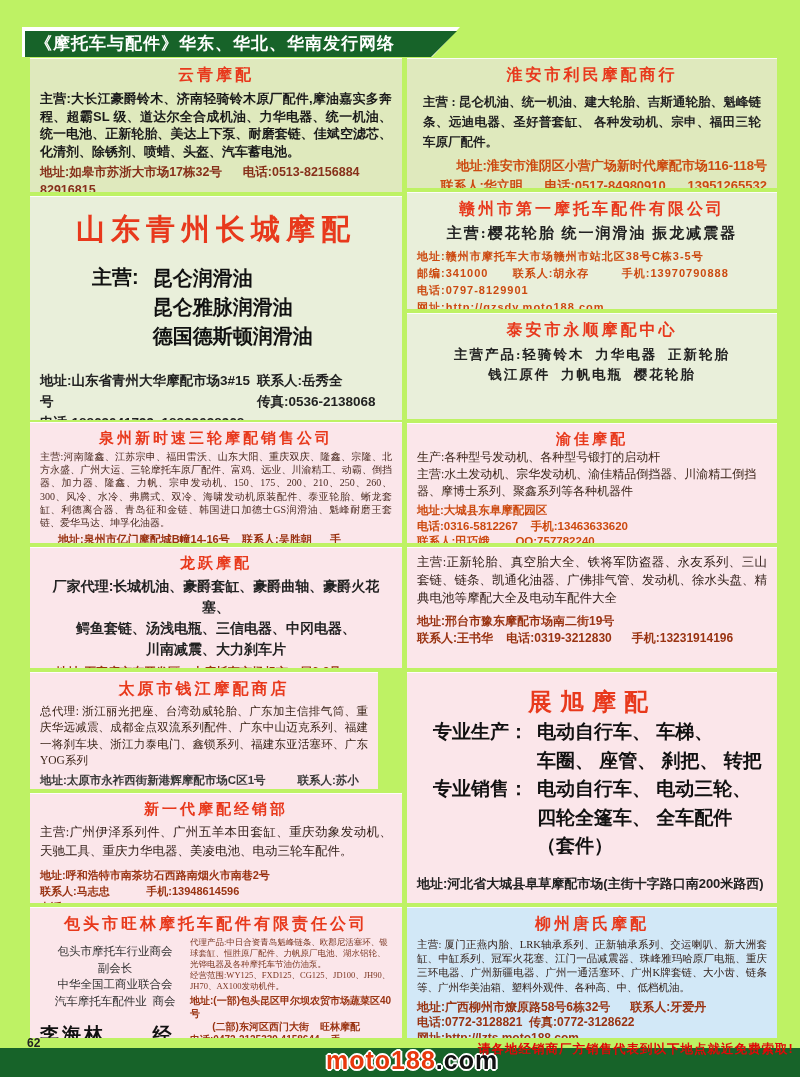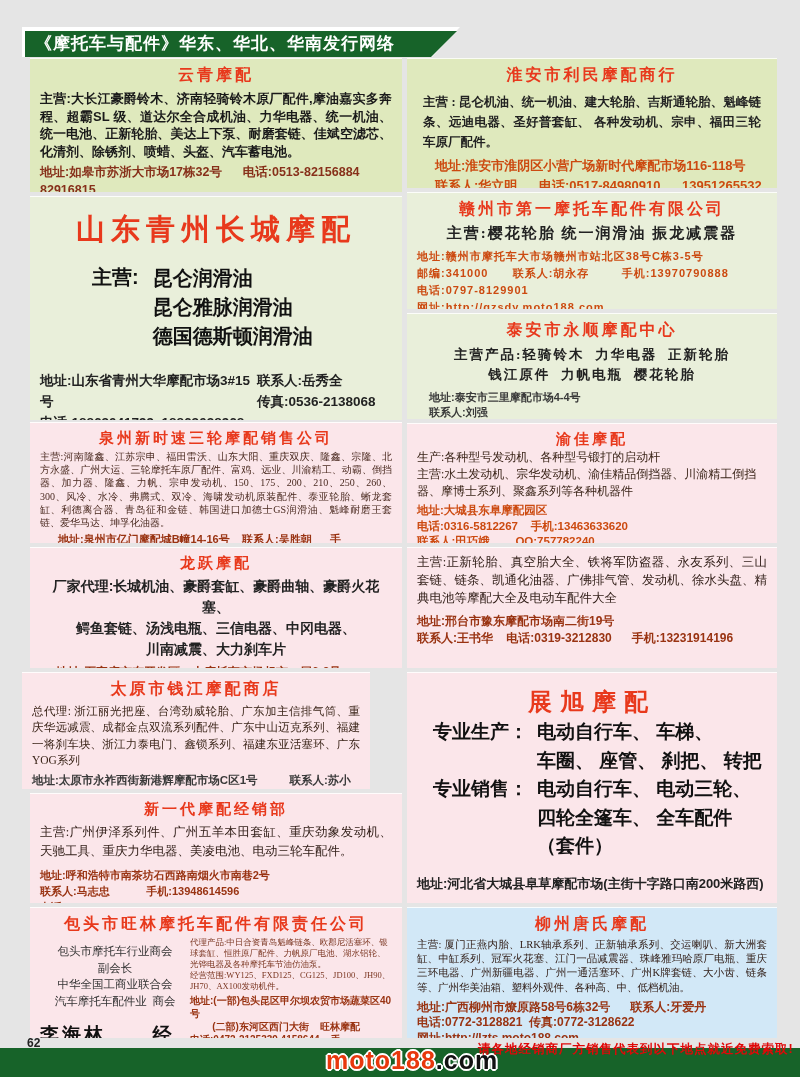--- a/index.html
+++ b/index.html
@@ -1,17 +1,17 @@
 <!DOCTYPE html>
 <html><head>
 <meta charset="utf-8">
 <style>
   html,body{margin:0;padding:0;}
   body{font-family:"Liberation Sans","DejaVu Sans",sans-serif;}
-  .page{position:relative;width:800px;height:1077px;background:#e5e5e5;overflow:hidden;}
+  .page{position:relative;width:800px;height:1077px;background:#bef264;overflow:hidden;}
 
   
   .header-white{position:absolute;left:22px;top:27px;width:438px;height:30px;background:#ffffff;
     clip-path:polygon(0 0,100% 0,calc(100% - 28px) 100%,0 100%);}
   .header-bar{position:absolute;left:25px;top:31px;width:432px;height:26px;background:#176329;
     clip-path:polygon(0 0,100% 0,calc(100% - 26px) 100%,0 100%);
     color:#fff;font-weight:bold;font-size:17px;letter-spacing:1px;line-height:26px;padding-left:10px;box-sizing:border-box;}
 
   
   .box{position:absolute;overflow:hidden;box-sizing:border-box;padding:5px 10px;border-top:1px solid rgba(255,255,255,.85);}
@@ -23,21 +23,21 @@
   .serif{font-family:"Liberation Serif","DejaVu Serif",serif;}
   .cline{white-space:pre-wrap;}
   .c-maroon{color:#87301a;} .c-red{color:#cc4a10;} .c-black{color:#222;}
   .c-darkred{color:#993312;} .c-gray{color:#3a3a3a;}
 
   
   .b-yunqing .body{font-size:13px;line-height:1.35;font-weight:bold;color:#1a1a1a;text-align:justify;}
   .b-yunqing .contact{font-size:12.5px;line-height:1.45;font-weight:bold;margin-top:3px;}
 
   .b-huaian .body{font-size:12.5px;line-height:1.6;font-weight:bold;color:#222;padding:2px 6px;text-align:justify;}
-  .b-huaian .contact{font-size:13px;line-height:1.55;font-weight:bold;padding-left:18px;margin-top:2px;}
+  .b-huaian .contact{font-size:13px;line-height:1.55;font-weight:bold;padding-left:18px;margin-top:2px;text-align:right;}
 
   .b-shandong .box-title{font-size:29px;letter-spacing:6px;margin:8px 0 14px;}
   .b-shandong .main-row{display:flex;font-size:20px;font-weight:bold;color:#111;padding-left:52px;}
   .b-shandong .main-label{flex:0 0 auto;margin-right:14px;}
   .b-shandong .prod .cline{font-size:20px;font-weight:bold;color:#111;line-height:1.45;}
   .b-shandong .contact-grid{display:flex;margin-top:20px;font-size:13.5px;font-weight:bold;}
   .b-shandong .contact-grid .cline{line-height:1.55;}
   .b-shandong .cg-left{flex:1 1 auto;}
   .b-shandong .cg-right{flex:0 0 135px;}
 
@@ -152,21 +152,21 @@
     <div class="body">
         <div class="cline">厂家代理:长城机油、豪爵套缸、豪爵曲轴、豪爵火花塞、</div>
         <div class="cline">鳄鱼套链、汤浅电瓶、三信电器、中冈电器、</div>
         <div class="cline">川南减震、大力刹车片</div>
       </div>
     <div class="contact c-darkred">
         <div class="cline">地址:石家庄市东开发区一山摩托车市场超市一层6-8号</div>
       </div>
   </div>
 
-  <div class="box pink b-taiyuan" style="left:22px;top:672px;width:348px;height:117px;">
+  <div class="box pink b-taiyuan" style="left:30px;top:672px;width:348px;height:117px;">
     <div class="box-title">太原市钱江摩配商店</div>
     <div class="body serif">总代理: 浙江丽光把座、台湾劲威轮胎、广东加主信排气筒、重庆华远减震、成都金点双流系列配件、广东中山迈克系列、福建一将刹车块、浙江力泰电门、鑫锁系列、福建东亚活塞环、广东YOG系列</div>
     <div class="contact c-gray">
         <div class="cline">地址:太原市永祚西街新港辉摩配市场C区1号          联系人:苏小豹</div>
         <div class="cline">电话:0351-2569251  4370984  传真:0351-2569252</div>
         <div class="cline">网址:http://tyqj.moto188.com</div>
       </div>
   </div>
 
   <div class="box pink b-xinyidai" style="left:30px;top:793px;width:372px;height:110px;">
@@ -224,24 +224,20 @@
         <div class="cline">网址:http://gzsdy.moto188.com</div>
       </div>
   </div>
 
   <div class="box green2 b-taian" style="left:407px;top:313px;width:370px;height:106px;">
     <div class="box-title">泰安市永顺摩配中心</div>
     <div class="body serif">
       <div class="cline">主营产品:轻骑铃木  力华电器  正新轮胎</div>
       <div class="cline">钱江原件  力帆电瓶  樱花轮胎</div>
     </div>
-    <div class="contact c-gray">
-        <div class="cline">地址:泰安市三里摩配市场4-4号</div>
-        <div class="cline">联系人:刘强</div>
-      </div>
   </div>
 
   <div class="box pink b-yujia" style="left:407px;top:423px;width:370px;height:120px;">
     <div class="box-title">渝佳摩配</div>
     <div class="body serif">
         <div class="cline">生产:各种型号发动机、各种型号锻打的启动杆</div>
         <div class="cline">主营:水土发动机、宗华发动机、渝佳精品倒挡器、川渝精工倒挡器、摩博士系列、聚鑫系列等各种机器件</div>
       </div>
     <div class="contact c-red">
         <div class="cline">地址:大城县东阜摩配园区</div>

